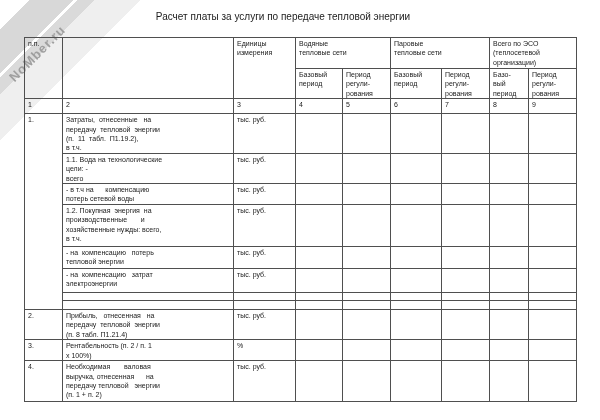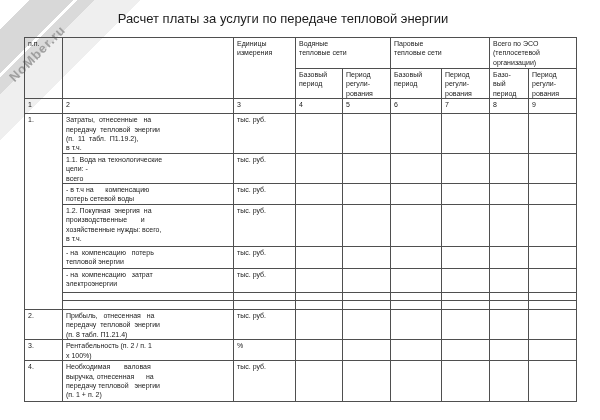--- a/index.html
+++ b/index.html
@@ -40,21 +40,21 @@
     color: #9f9f9f;
     z-index: 1;
     white-space: nowrap;
   }
   
   .doc-title {
     position: absolute;
     top: 11px; left: 0;
     width: 566px;
     text-align: center;
-    font-size: 13px;
+    font-size: 10px;
     color: #1c1c1c;
     z-index: 2;
   }
   
   table.calc {
     position: absolute;
     left: 24px; top: 37px;
     width: 552px;
     border-collapse: collapse;
     table-layout: fixed;

